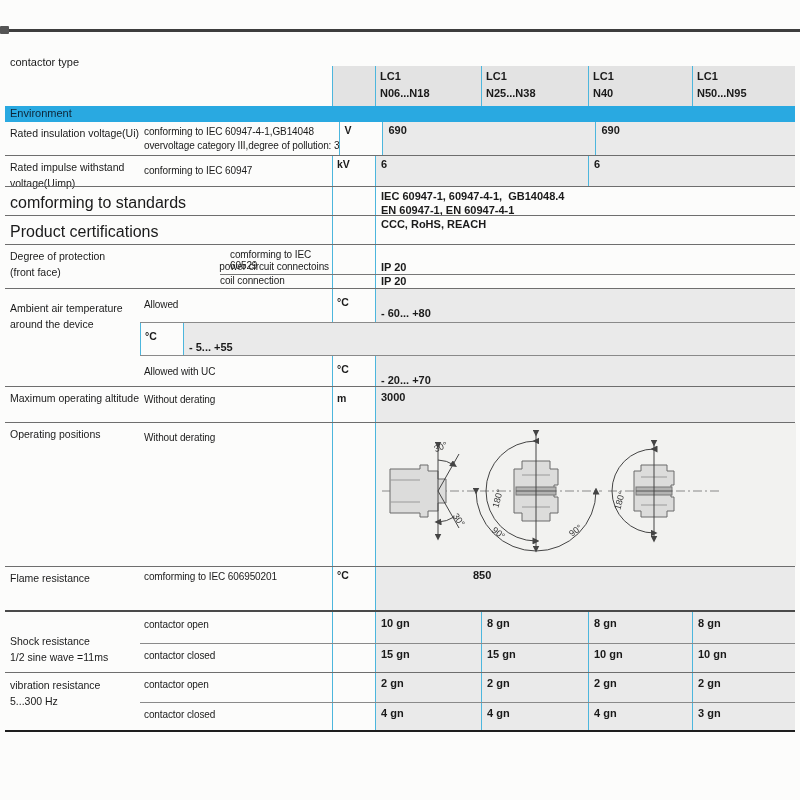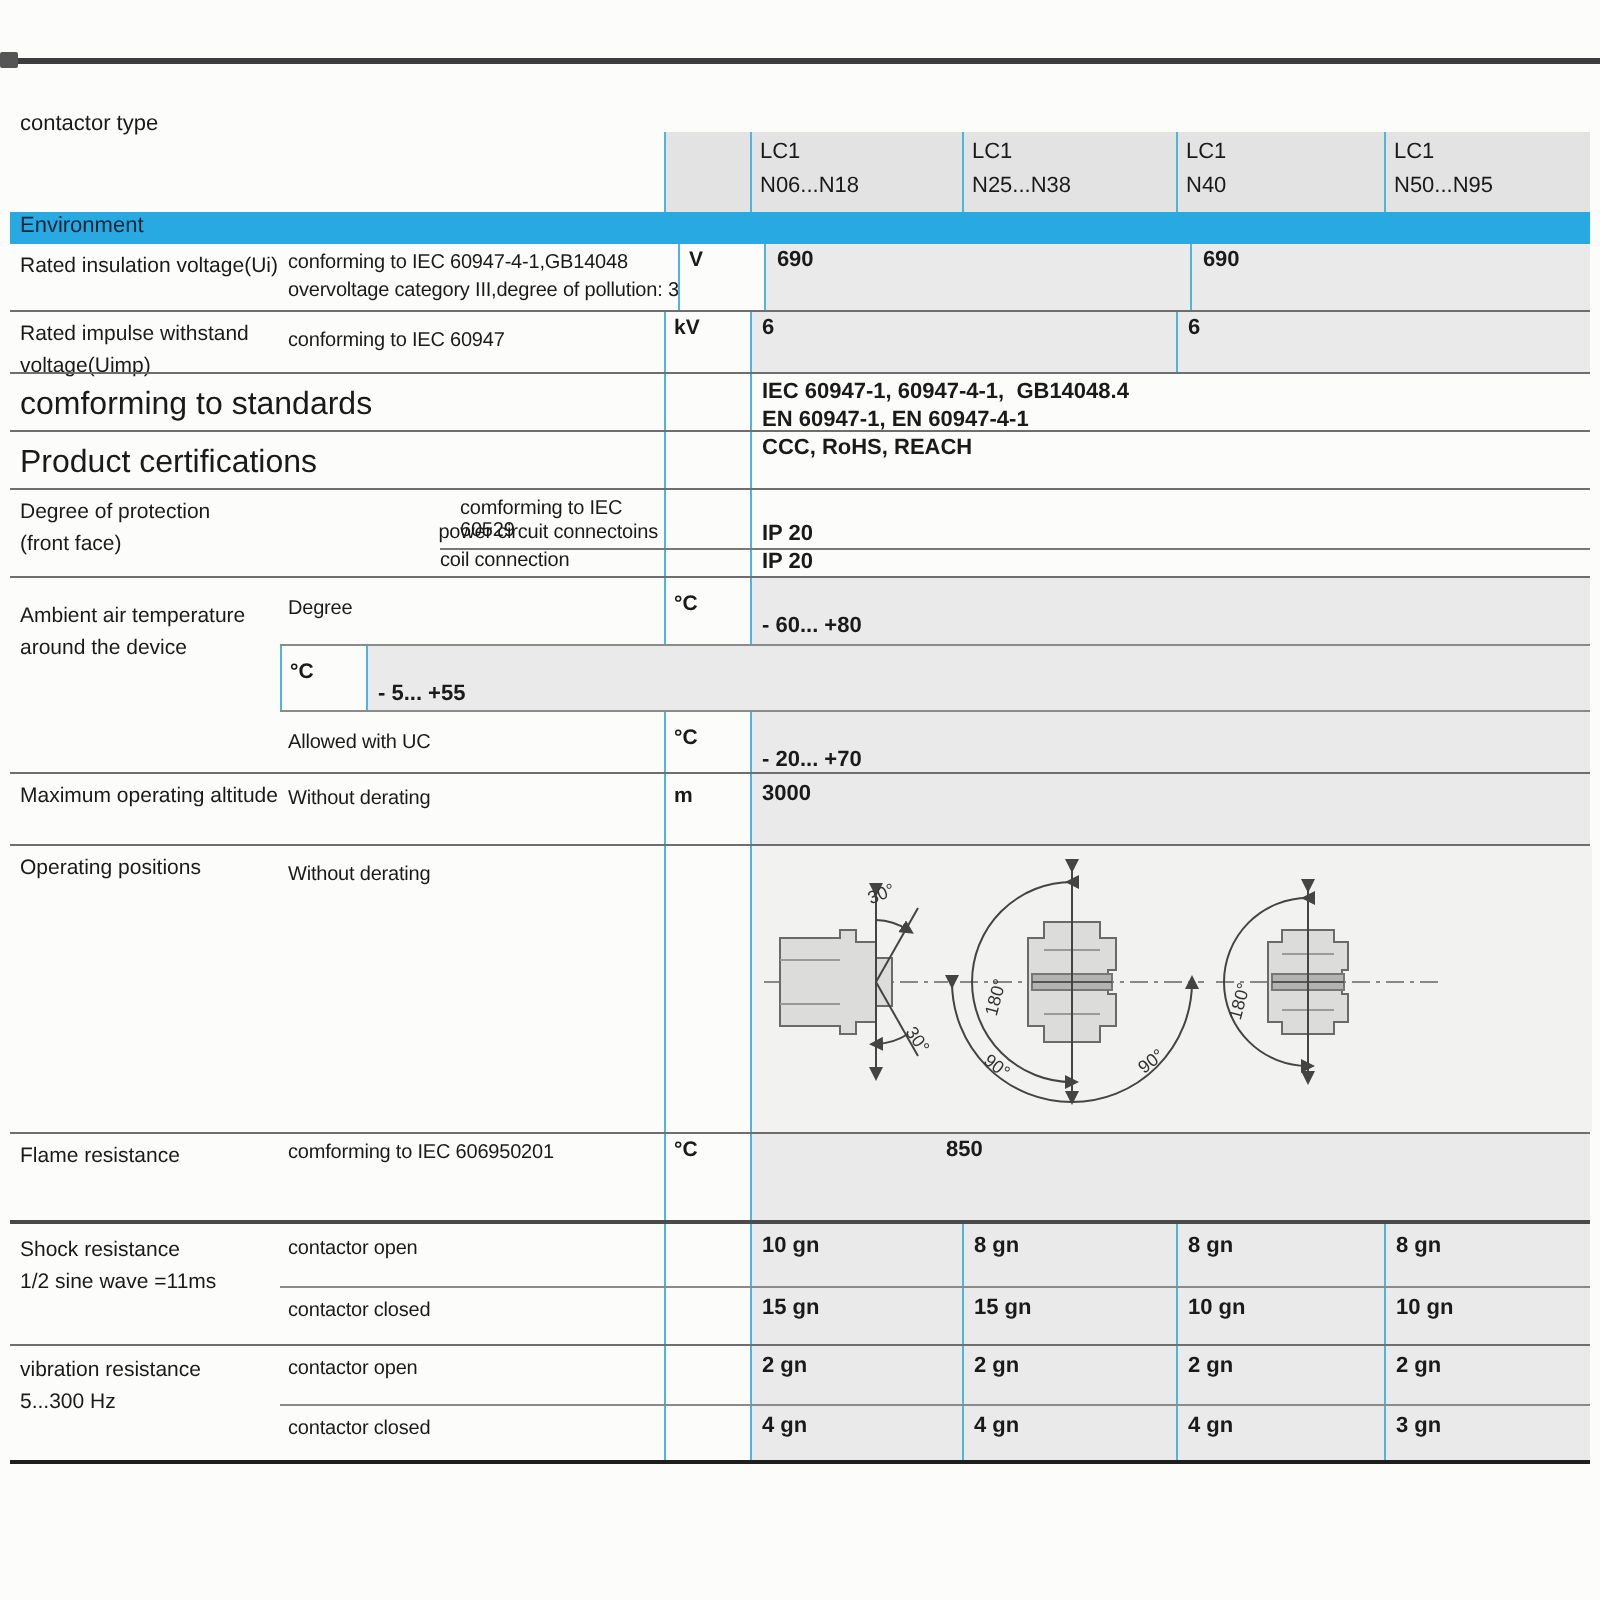--- a/index.html
+++ b/index.html
@@ -31,21 +31,21 @@
   
   .bt{border-top:1px solid #6e6e6e}
   .bt2{border-top:2px solid #4a4a4a}
   .h33{height:33px}.h31{height:31px}.h29{height:29px}.h44{height:44px}.h22{height:22px}
   .h36{height:36px}.h144{height:144px}.h40{height:44px}
 
   
   .rHead{height:58px;align-items:flex-end}
   .hLabel{align-self:flex-start;padding-top:6px;font-size:11px}
   .hc{height:40px;background:var(--hdrgray);border-left:1px solid var(--cyline);
-      font-size:11px;font-weight:normal;line-height:1.5;padding:2px 0 0 4px;white-space:pre-wrap}
+      font-size:11px;font-weight:bold;line-height:1.5;padding:2px 0 0 4px;white-space:pre-wrap}
   .hcU{flex:0 0 43px}
 
   
   .env{height:16px;background:var(--cy);color:#0d2537;font-size:11px;padding:1px 0 0 5px}
 
   
   .subcol{flex:1;display:flex;flex-direction:column}
   .sub{display:flex;position:relative}
   .sub + .sub{border-top:1px solid #8a8a8a}
   .sub .cD{flex:0 0 192px}
@@ -150,21 +150,21 @@
         </div>
       </div>
     </div>
 
 
     <div class="row bt">
       <div class="cL" style="padding-top:12px">Ambient air temperature
 around the device</div>
       <div class="subcol">
         <div class="sub hA1">
-          <div class="cD subDesc">Degree</div>
+          <div class="cD subDesc">Allowed</div>
           <div class="cU" style="padding-top:7px">°C</div>
           <div class="cV sp4 gray subVal">- 60... +80</div>
         </div>
         <div class="sub hA2">
           <div class="cU" style="padding-top:7px">°C</div>
           <div class="cV sp4 gray subVal">- 5... +55</div>
         </div>
         <div class="sub hA3">
           <div class="cD subDesc">Allowed with UC</div>
           <div class="cU" style="padding-top:7px">°C</div>
@@ -238,21 +238,21 @@
     </div>
 
     <div class="row h40 bt">
       <div class="cL">Flame resistance</div>
       <div class="cD">comforming to IEC 606950201</div>
       <div class="cU">°C</div>
       <div class="cV sp4 gray flameVal">850</div>
     </div>
 
     <div class="row bt2">
-      <div class="cL" style="padding-top:6px">Shock resistance
+      <div class="cL" style="padding-top:22px">Shock resistance
 1/2 sine wave =11ms</div>
       <div class="subcol">
         <div class="sub hS1">
           <div class="cD" style="padding-top:6px">contactor open</div>
           <div class="cU"></div>
           <div class="cV w1 gray" style="padding-top:5px">10 gn</div>
           <div class="cV w2 gray" style="padding-top:5px">8 gn</div>
           <div class="cV w3 gray" style="padding-top:5px">8 gn</div>
           <div class="cV w4 gray" style="padding-top:5px">8 gn</div>
         </div>

